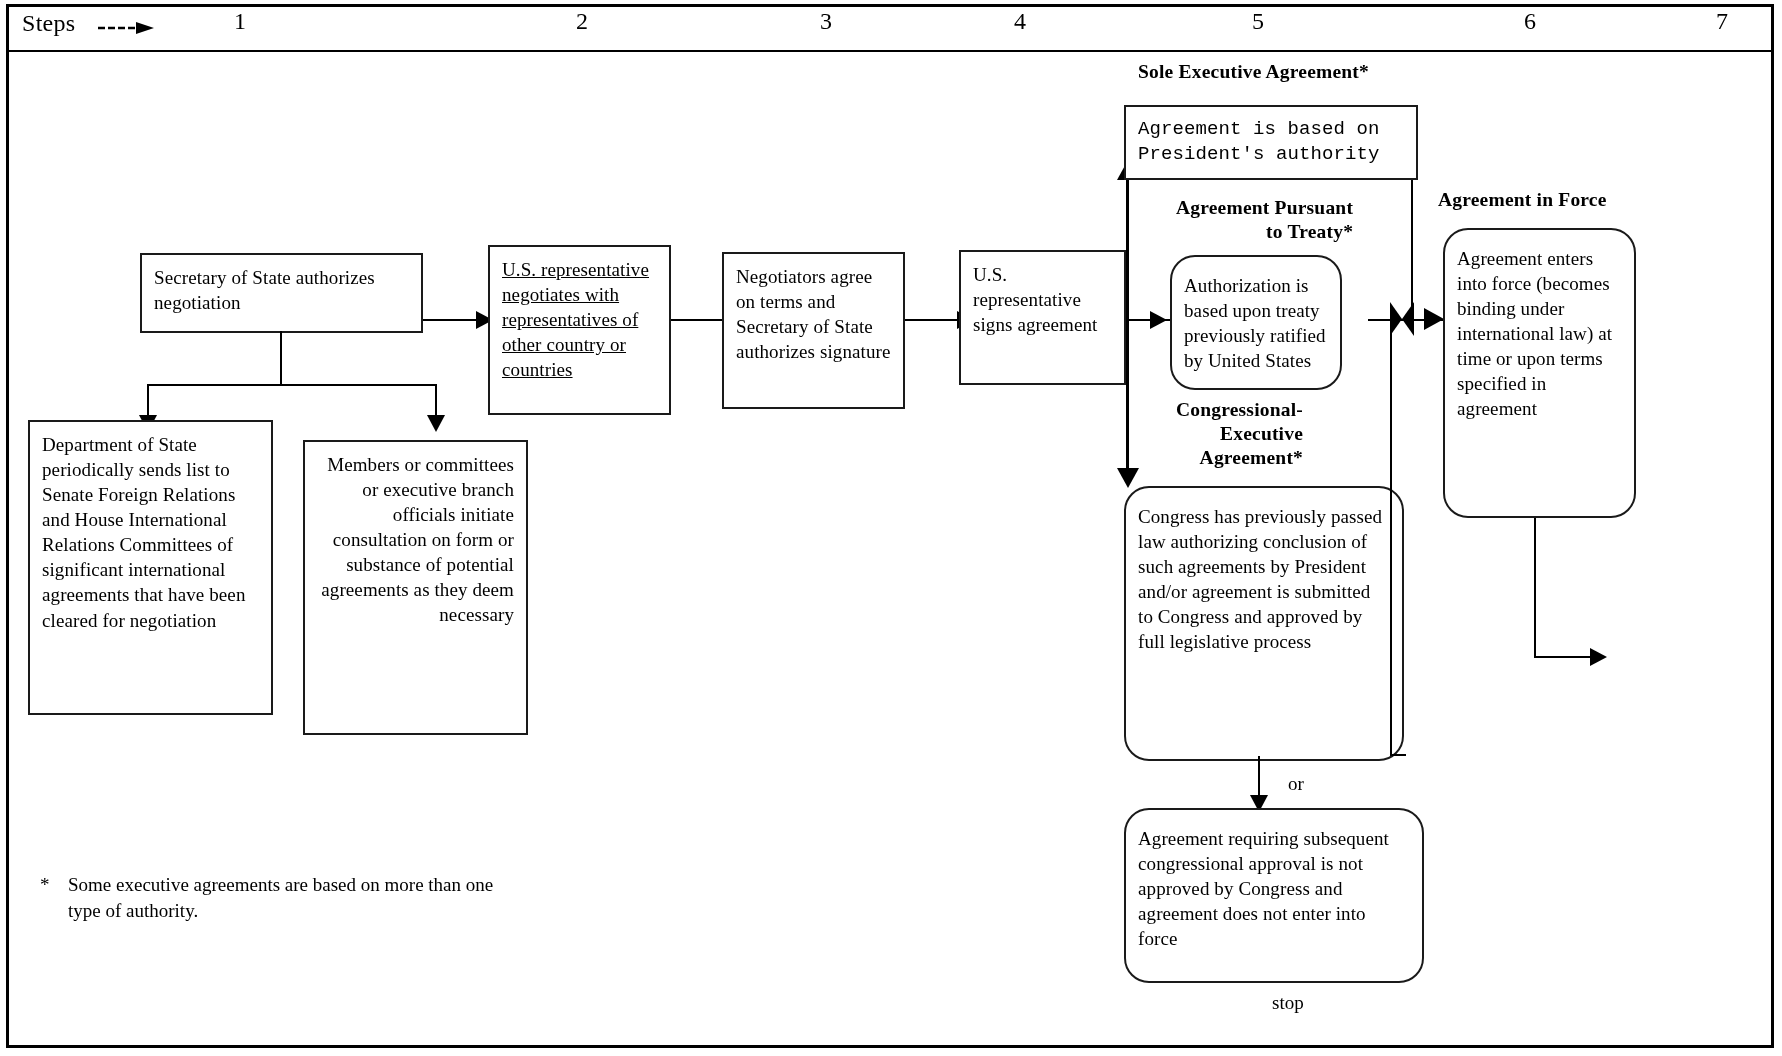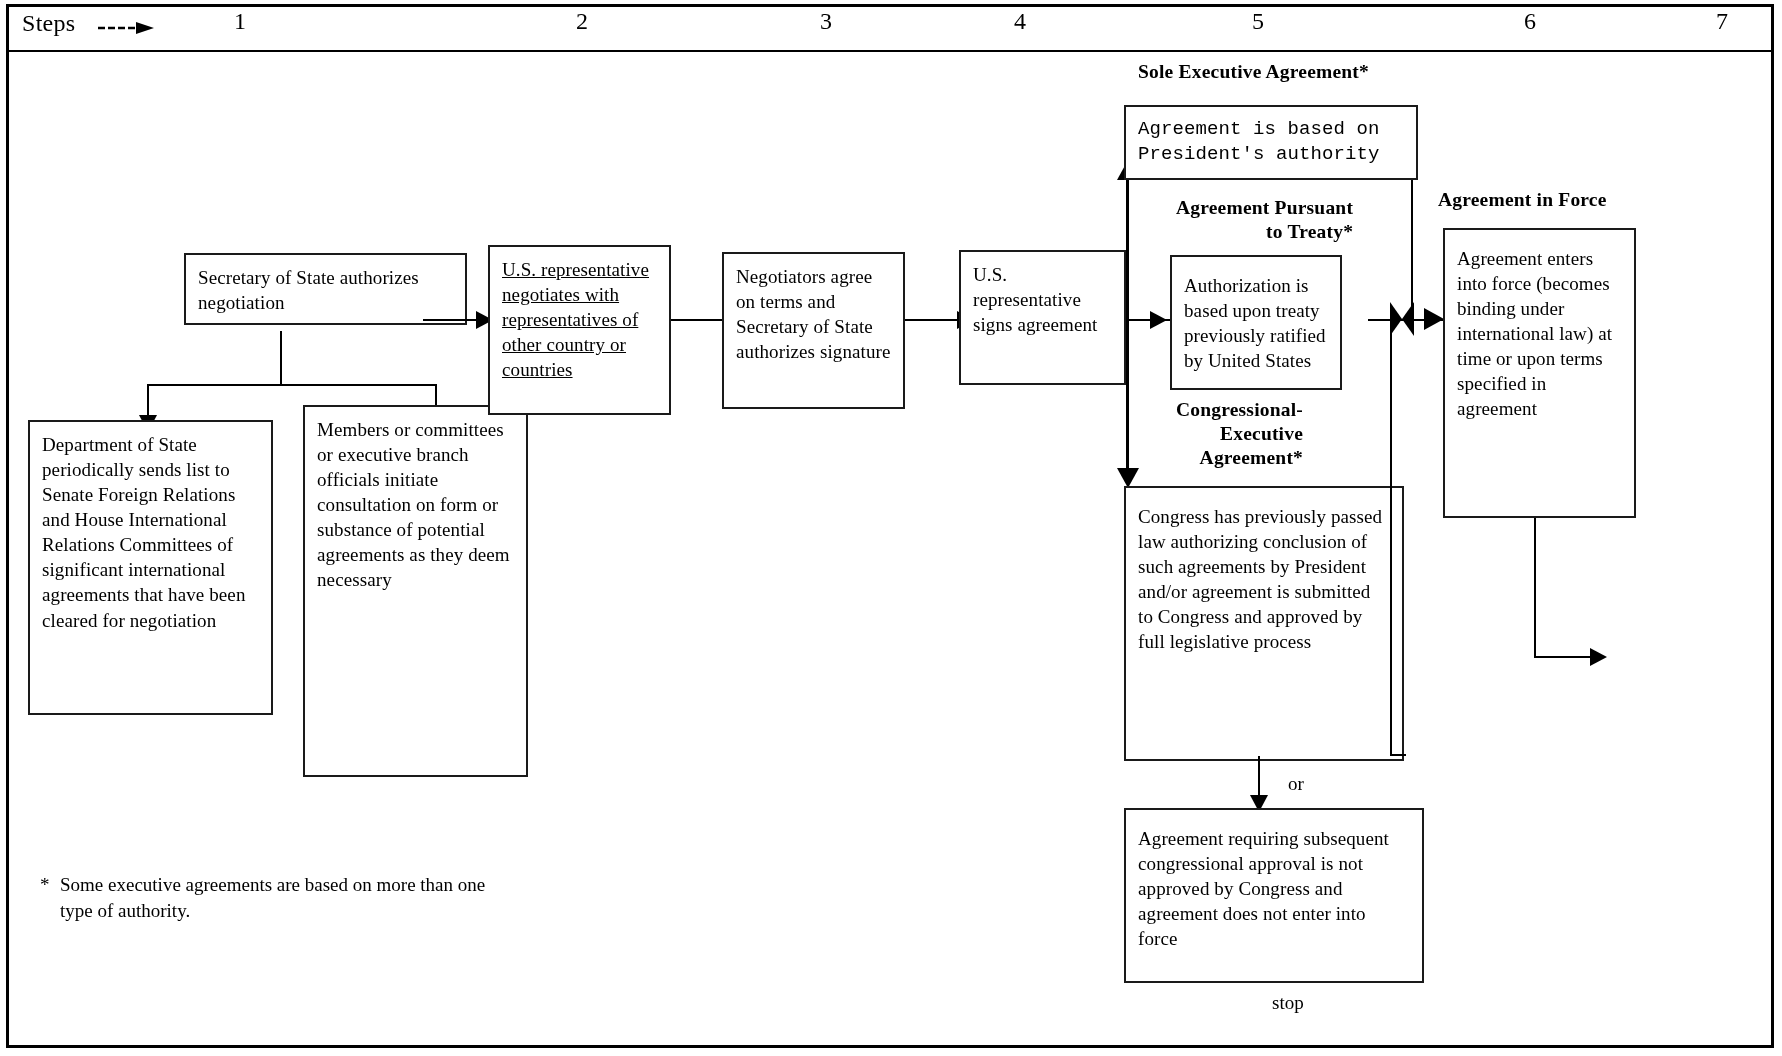--- a/index.html
+++ b/index.html
@@ -41,21 +41,21 @@
   .box {
     position: absolute;
     border: 2px solid #1a1a1a;
     box-sizing: border-box;
     background: #fff;
     font-size: 19px;
     line-height: 1.32;
     padding: 10px 12px;
     letter-spacing: .1px;
   }
-  .box.pad-mid { padding-top: 16px; }
+  .box.pad-mid { padding-top: 16px; border-radius: 25px; }
 
   
   .caption {
     position: absolute;
     font-weight: bold;
     font-size: 19.5px;
     line-height: 1.22;
     white-space: pre-line;
     letter-spacing: .2px;
     text-align: right;
@@ -142,21 +142,21 @@
     top: 872px;
     width: 470px;
   }
   .footnote .star {
     position: absolute;
     left: 0;
     top: 0;
   }
   .footnote .ftext {
     display: block;
-    margin-left: 20px;
+    margin-left: 28px;
   }
 </style>
 </head>
 <body>
 
 <div id="page">
 
   <div class="frame"></div>
   <div class="hrule"></div>
 
@@ -167,35 +167,35 @@
   </svg>
 
   <div class="step-num" style="left:220px;">1</div>
   <div class="step-num" style="left:562px;">2</div>
   <div class="step-num" style="left:806px;">3</div>
   <div class="step-num" style="left:1000px;">4</div>
   <div class="step-num" style="left:1238px;">5</div>
   <div class="step-num" style="left:1510px;">6</div>
   <div class="step-num" style="left:1702px;">7</div>
 
-  <div class="box" style="left:140px; top:253px; width:283px; height:72px;margin-left:44px;">Secretary of State authorizes negotiation</div>
+  <div class="box" style="left:140px; top:253px; width:283px; height:80px;">Secretary of State authorizes negotiation</div>
 
   <div class="ln h" style="left:423px; top:319px; width:55px;"></div>
   <div class="arrowR" style="left:476px; top:311px;"></div>
 
   <div class="ln v" style="left:280px; top:331px; height:54px;"></div>
   <div class="ln h" style="left:147px; top:384px; width:290px;"></div>
   <div class="ln v" style="left:147px; top:384px; height:38px;"></div>
   <div class="arrowD" style="left:139px; top:415px;"></div>
   <div class="ln v" style="left:435px; top:384px; height:38px;"></div>
   <div class="arrowD" style="left:427px; top:415px;"></div>
 
   <div class="box" style="left:28px; top:420px; width:245px; height:295px;">Department of State periodically sends list to Senate Foreign Relations and House International Relations Committees of significant international agreements that have been cleared for negotiation</div>
 
-  <div class="box" style="left:303px; top:405px; width:225px; height:372px;">Members or committees or executive branch officials initiate consultation on form or substance of potential agreements as they deem necessary</div>
+  <div class="box" style="left:303px; top:440px; width:225px; height:295px;text-align:right;">Members or committees or executive branch officials initiate consultation on form or substance of potential agreements as they deem necessary</div>
 
   <div class="box" style="left:488px; top:245px; width:183px; height:170px;text-decoration:underline;">U.S. representative negotiates with representatives of other country or countries</div>
 
   <div class="ln h" style="left:671px; top:319px; width:55px;"></div>
   <div class="arrowR" style="left:724px; top:311px;"></div>
 
   <div class="box" style="left:722px; top:252px; width:183px; height:157px;">Negotiators agree on terms and Secretary of State authorizes signature</div>
 
   <div class="ln h" style="left:905px; top:319px; width:54px;"></div>
   <div class="arrowR" style="left:957px; top:311px;"></div>

